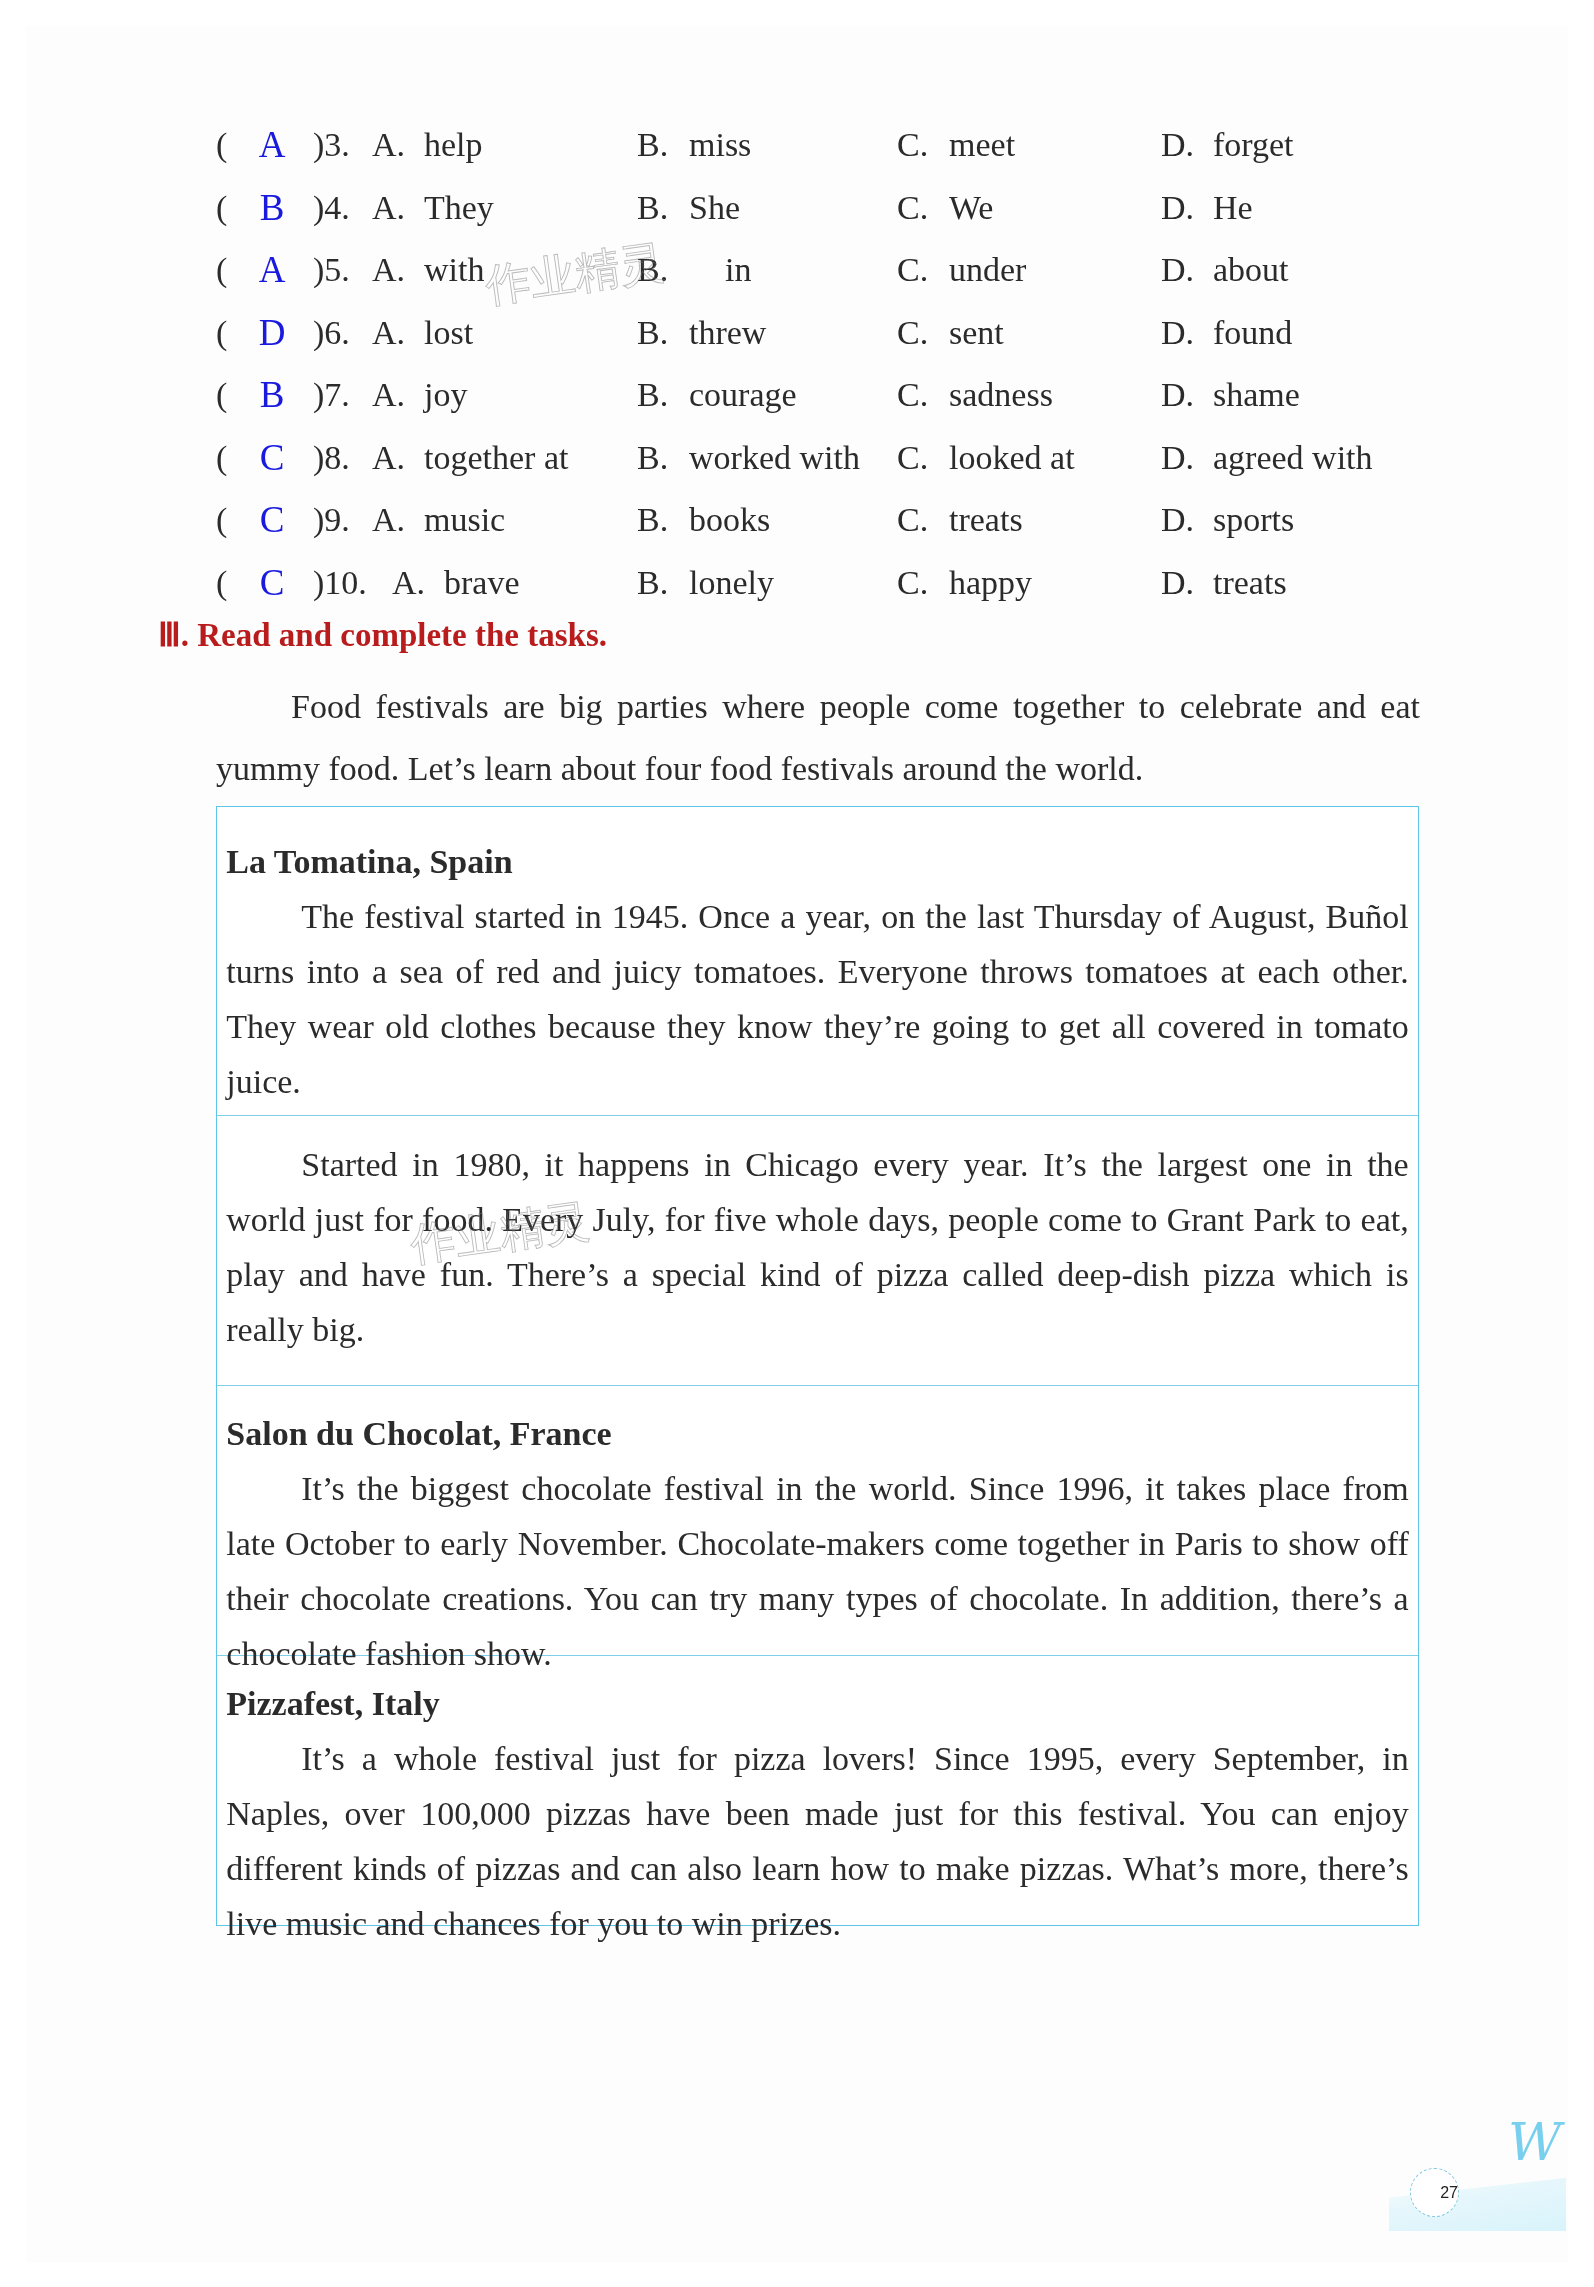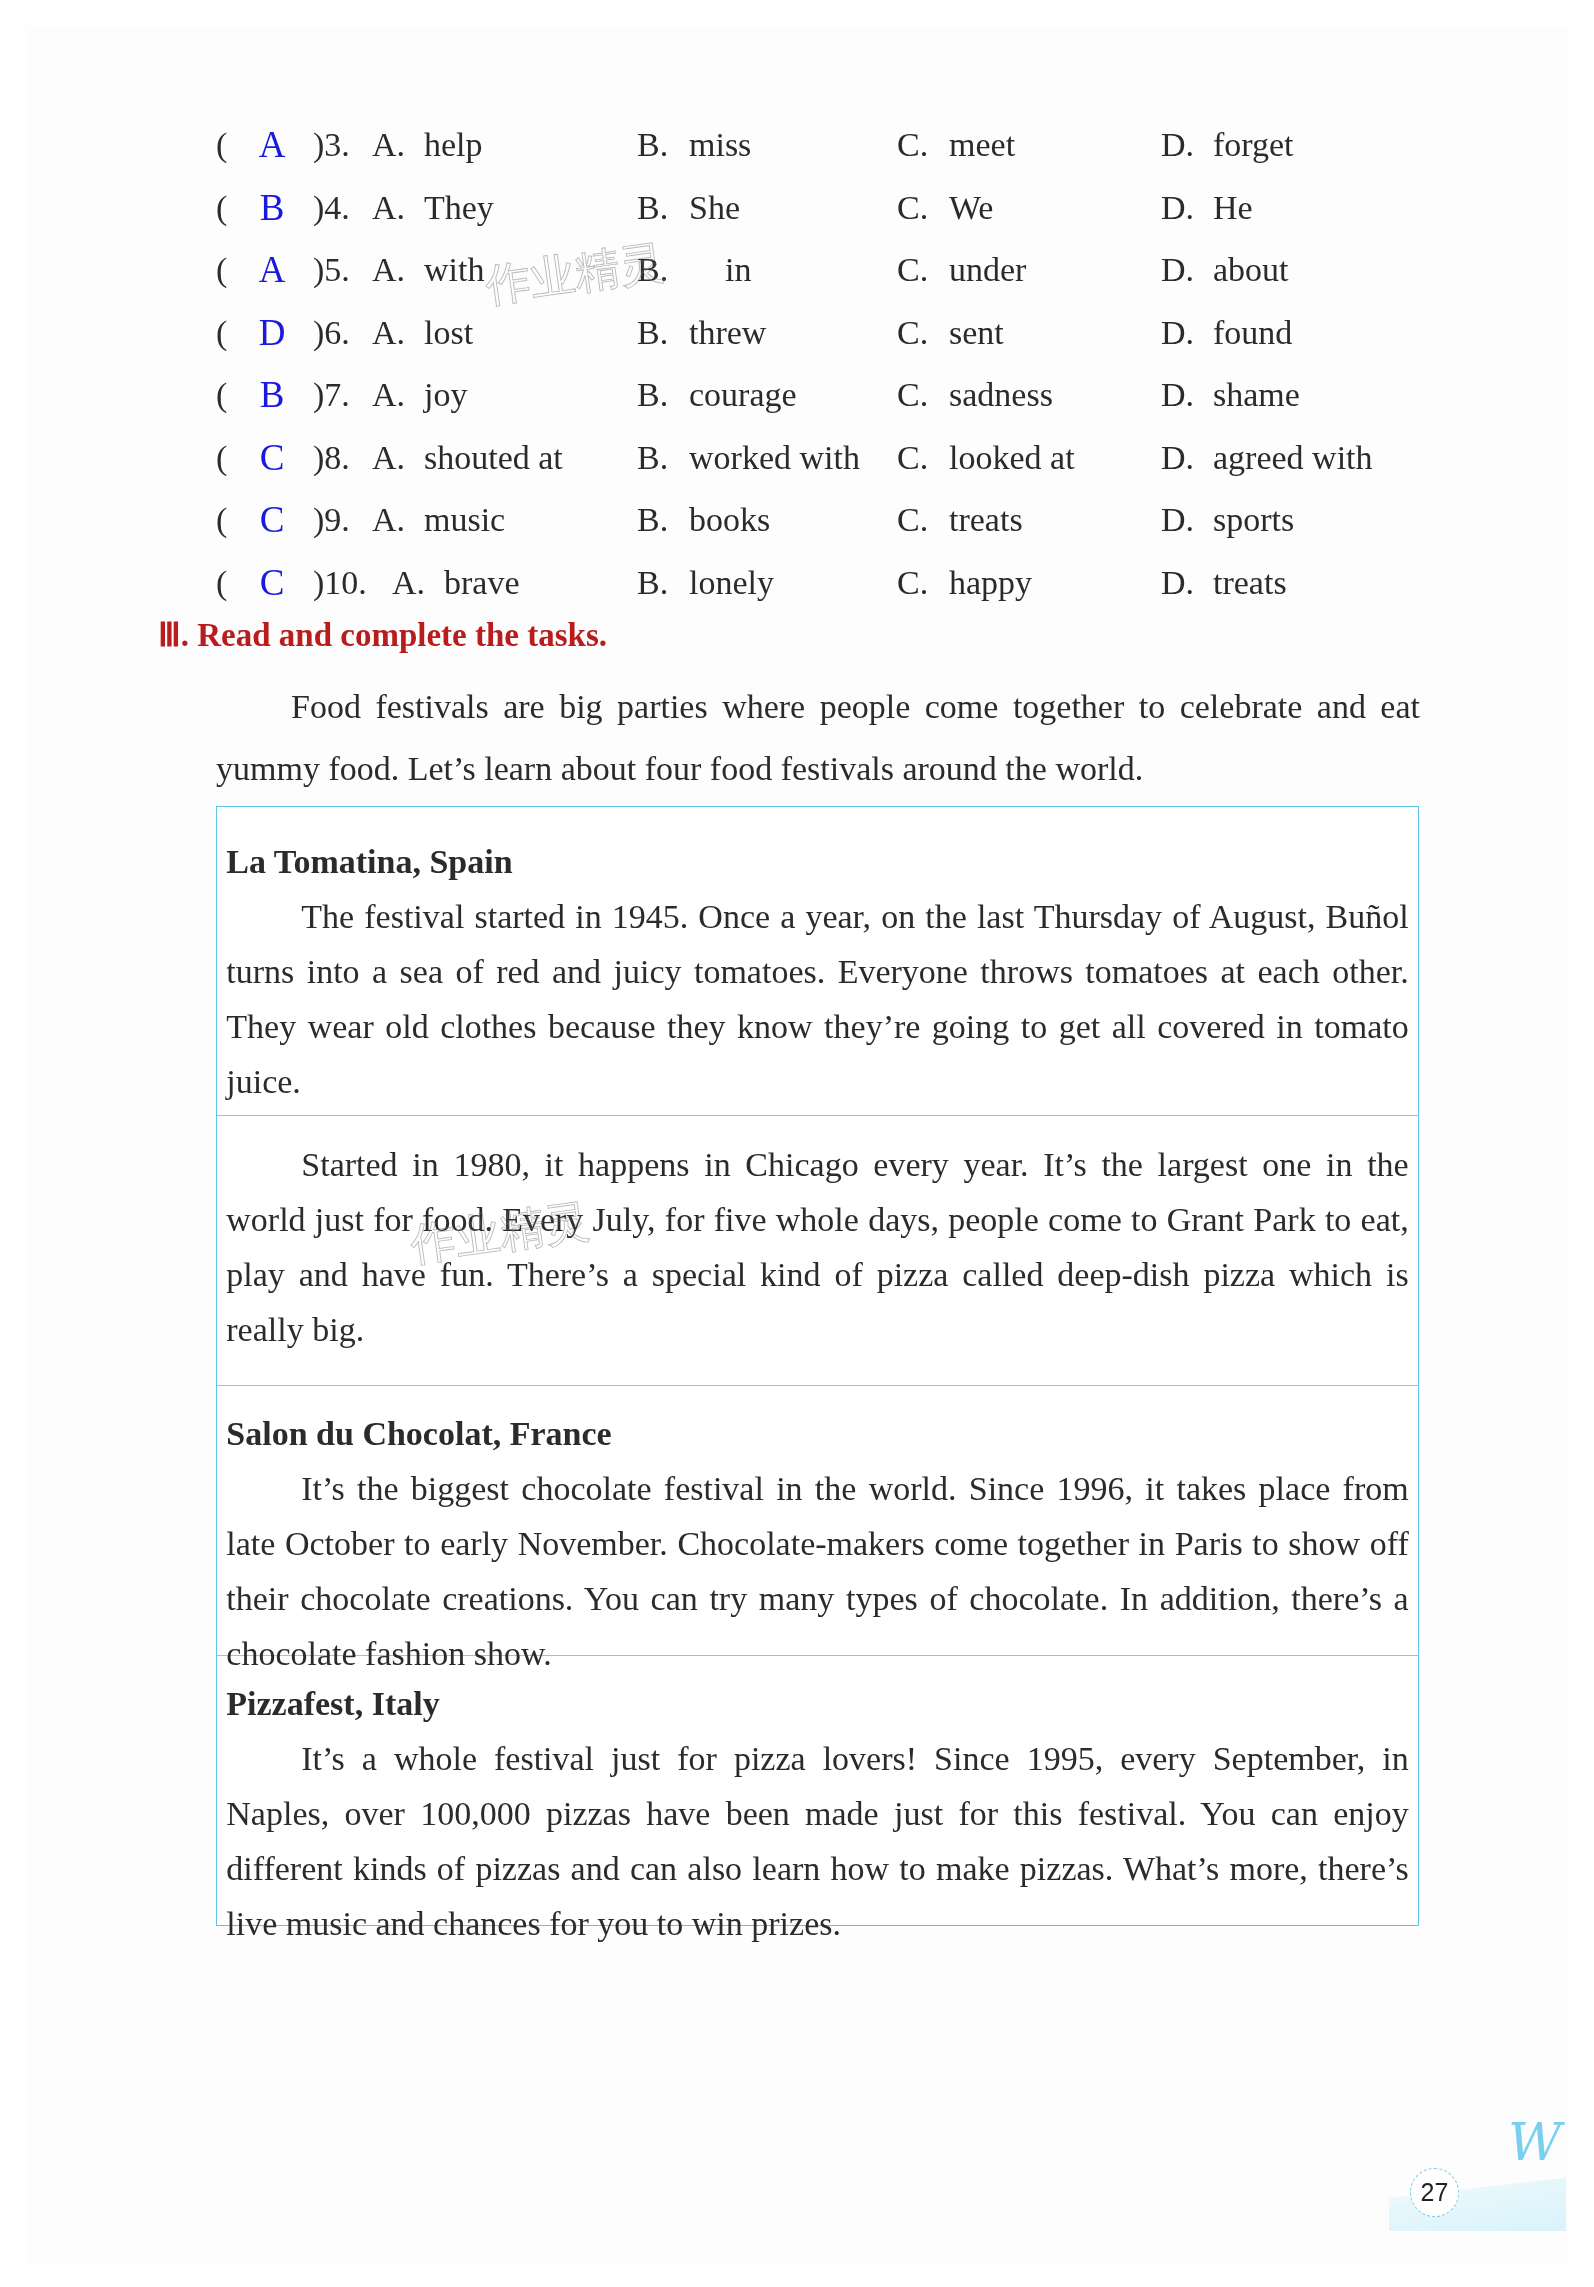--- a/index.html
+++ b/index.html
@@ -55,22 +55,22 @@
   .box-title {
     font-size: 34px; font-weight: bold; line-height: 54px;
   }
   .box-text {
     font-size: 34px; line-height: 55px; text-align: justify; text-indent: 75px;
   }
   .page-num {
     position: absolute; left: 1410px; top: 2168px;
     width: 47px; height: 47px; border-radius: 50%;
     border: 1.9px dashed #7cc6e0; background: #ffffff;
-    font-family: "Liberation Sans", sans-serif; font-size: 25px;
-    line-height: 47px; text-align: center; color: #222;
+    font-family: "Liberation Sans", sans-serif; font-size: 16px;
+    line-height: 47px; text-align: right; color: #222;
   }
   .footer-band {
     position: absolute; left: 1389px; top: 2175px; width: 177px; height: 56px;
     background: linear-gradient(170deg, rgba(255,255,255,0) 0%, #e6f7fc 40%, #d8f3fb 100%);
     clip-path: polygon(0 40%, 100% 5%, 100% 100%, 0 100%);
   }
   .deco-w {
     position: absolute; left: 1508px; top: 2112px;
     font-size: 52px; color: #79d0ee; font-family: "DejaVu Serif", serif;
     font-style: italic;
@@ -130,21 +130,21 @@
       <span class="paren-close">)7.</span>
       <span class="opt optA"><span class="opt-letter" style="position: static;">A.</span><span style="position: static;">joy</span></span>
       <span class="opt optB"><span class="opt-letter" style="position: static;">B.</span><span style="position: static;">courage</span></span>
       <span class="opt optC"><span class="opt-letter" style="position: static;">C.</span><span style="position: static;">sadness</span></span>
       <span class="opt optD"><span class="opt-letter" style="position: static;">D.</span><span style="position: static;">shame</span></span>
     </div>
     <div class="mc-row" style="top: 430px;">
       <span class="paren-open">(</span>
       <span class="answer">C</span>
       <span class="paren-close">)8.</span>
-      <span class="opt optA"><span class="opt-letter" style="position: static;">A.</span><span style="position: static;">shouted at</span></span>
+      <span class="opt optA"><span class="opt-letter" style="position: static;">A.</span><span style="position: static;">together at</span></span>
       <span class="opt optB"><span class="opt-letter" style="position: static;">B.</span><span style="position: static;">worked with</span></span>
       <span class="opt optC"><span class="opt-letter" style="position: static;">C.</span><span style="position: static;">looked at</span></span>
       <span class="opt optD"><span class="opt-letter" style="position: static;">D.</span><span style="position: static;">agreed with</span></span>
     </div>
     <div class="mc-row" style="top: 492px;">
       <span class="paren-open">(</span>
       <span class="answer">C</span>
       <span class="paren-close">)9.</span>
       <span class="opt optA"><span class="opt-letter" style="position: static;">A.</span><span style="position: static;">music</span></span>
       <span class="opt optB"><span class="opt-letter" style="position: static;">B.</span><span style="position: static;">books</span></span>

